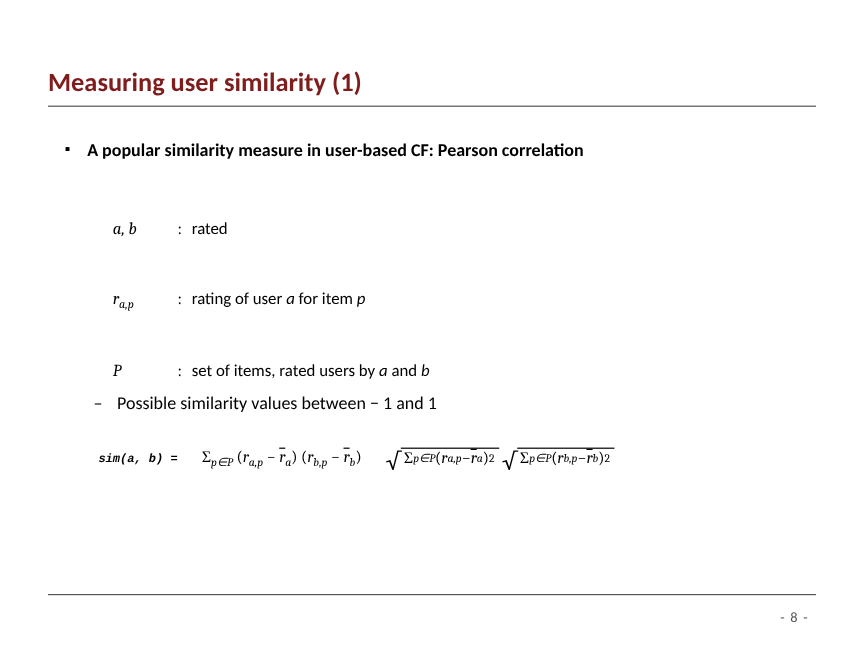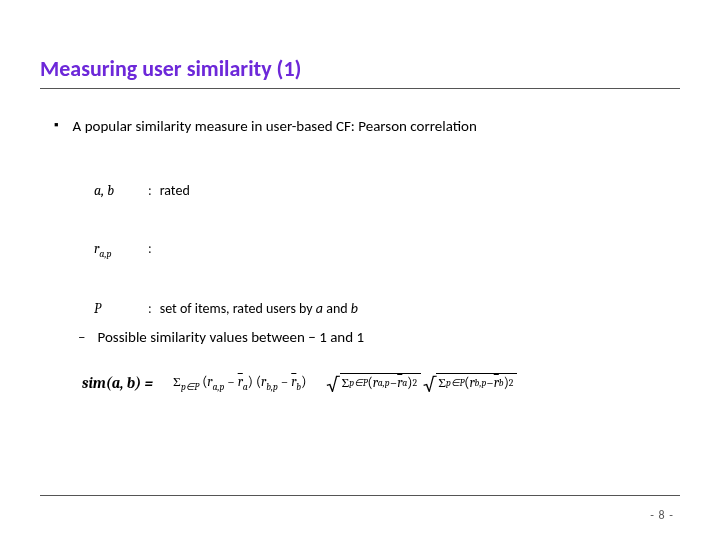--- a/index.html
+++ b/index.html
@@ -17,21 +17,21 @@
     width: 720px;
     height: 540px;
     box-sizing: border-box;
   }
   .title {
     position: absolute;
     left: 40px;
     top: 55px;
     font-size: 22px;
     font-weight: 700;
-    color: #6d28d9;
+    color: #7f1d1d;
   }
   .title-rule {
     position: absolute;
     left: 40px;
     right: 40px;
     top: 88px;
     border: none;
     border-top: 1.5px solid #555;
     margin: 0;
   }
@@ -46,21 +46,21 @@
   .bullet-row {
     display: flex;
     align-items: flex-start;
     gap: 14px;
     margin-bottom: 6px;
   }
   .bullet-mark {
     font-size: 13px;
   }
   .bullet-text {
-    font-weight: 400;
+    font-weight: 700;
     text-align: right;
   }
   .def-block {
     margin-left: 40px;
     font-style: italic;
     font-family: Cambria, Georgia, serif;
     font-size: 14px;
   }
   .def-row {
     display: flex;
@@ -93,22 +93,23 @@
     margin-top: 22px;
     margin-left: 28px;
     font-family: Cambria, Georgia, serif;
     display: flex;
     align-items: center;
     gap: 10px;
   }
   .sim-label {
     font-style: italic;
     font-weight: 700;
-    font-size: 15px;
+    font-size: 10px;
     white-space: nowrap;
+    font-family: Liberation Mono, monospace;
   }
   .frac {
     display: inline-flex;
     flex-direction: row;
     align-items: center;
     font-size: 13.5px;
     line-height: 1.25;
   }
   .frac .num, .frac .den {
     padding: 2px 10px;
@@ -192,20 +193,23 @@
         <span class="def-term">a, b</span>
         <span class="def-colon">:</span>
         <span class="def-desc">rated</span>
       </div>
 
       <div class="def-row">
         <span class="def-term">
           <span class="it">r</span><span class="subsc">a,p</span>
         </span>
         <span class="def-colon">:</span>
+        <span class="def-desc">
+          <span>rating of user </span><span class="it">a</span><span> for item </span><span class="it">p</span>
+        </span>
       </div>
 
       <div class="def-row">
         <span class="def-term">P</span>
         <span class="def-colon">:</span>
         <span class="def-desc">
           <span>set of items, rated users by </span><span class="it">a</span><span> and </span><span class="it">b</span>
         </span>
       </div>
 

